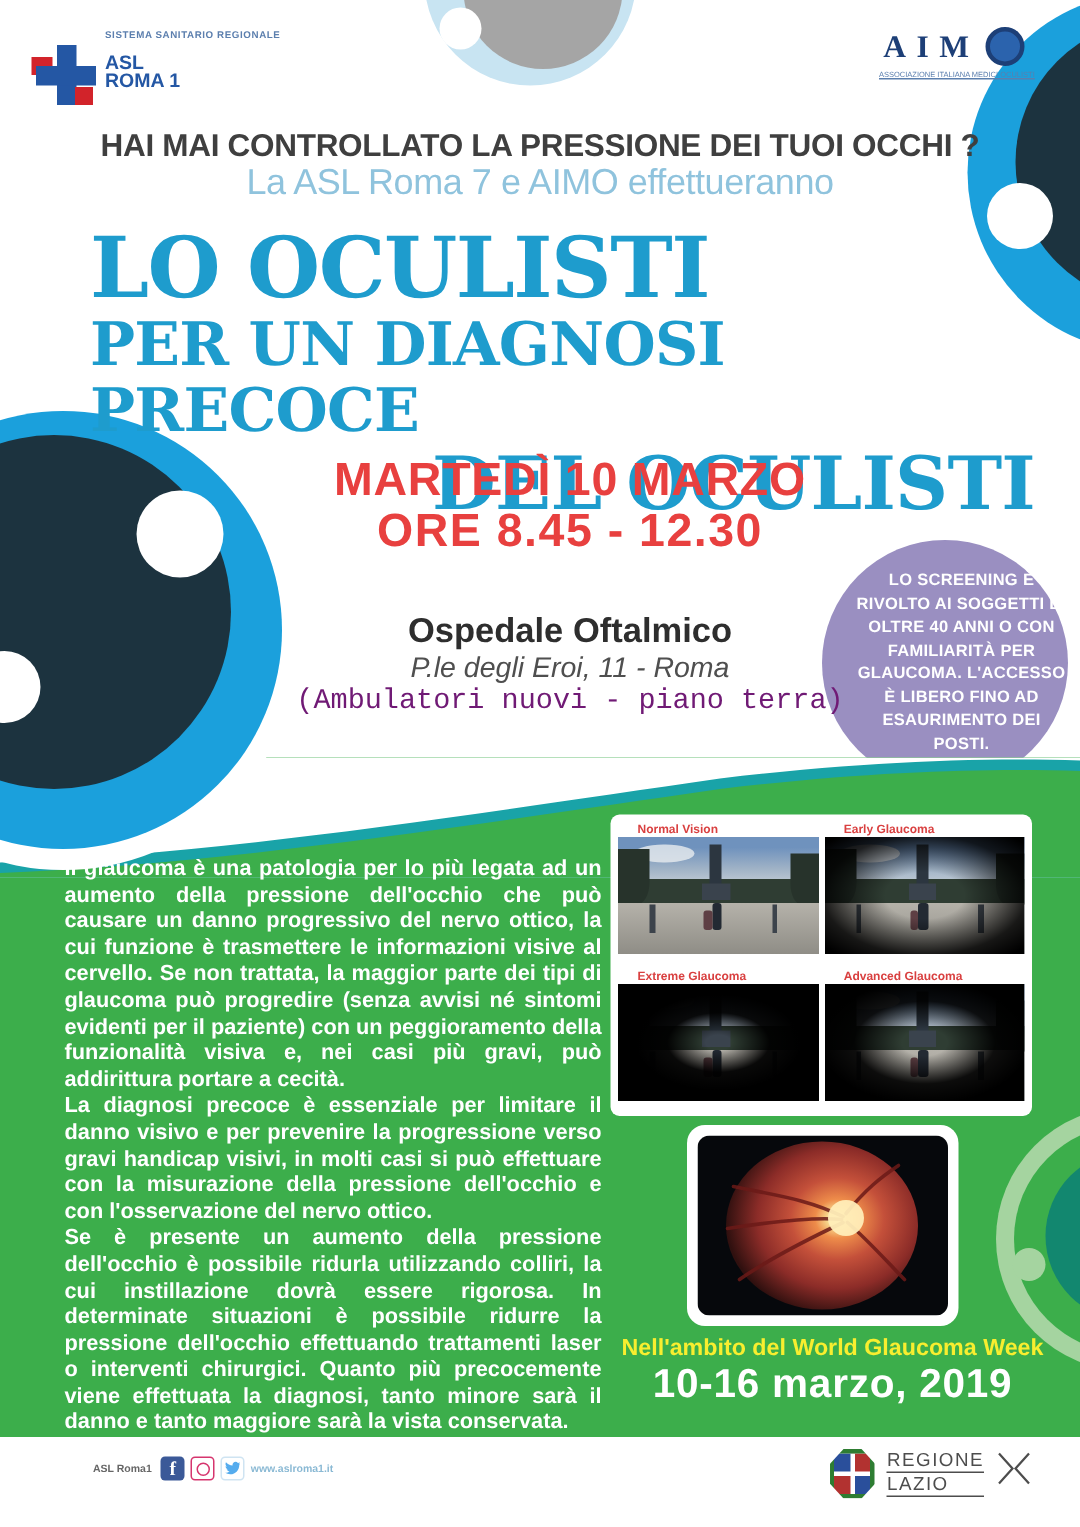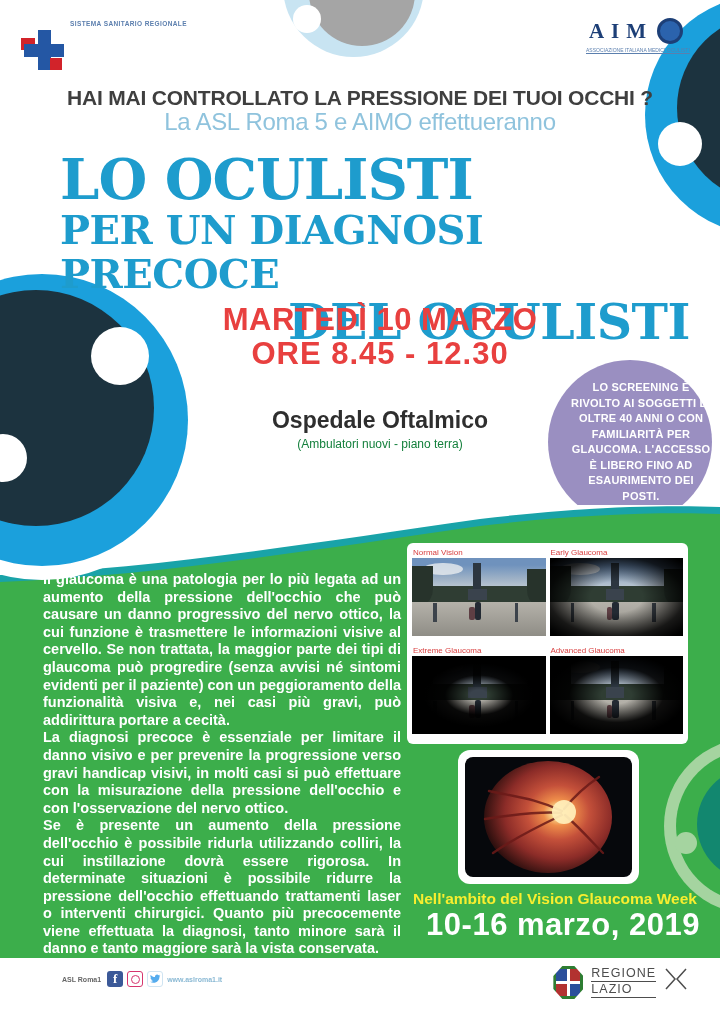--- a/index.html
+++ b/index.html
@@ -58,42 +58,42 @@
   .bt3{font-size:49px;line-height:52px;text-align:right;letter-spacing:-.5px;}
 
   .event{position:absolute;left:160px;top:303px;width:440px;text-align:center;z-index:3;
          color:var(--red);font-weight:bold;}
   .event-day{font-size:31px;line-height:34px;letter-spacing:.5px;}
   .event-hours{font-size:31px;line-height:34px;letter-spacing:1px;}
 
   .venue{position:absolute;left:180px;top:406px;width:400px;text-align:center;z-index:3;color:#2e2e2e;}
   .venue-name{font-size:23px;font-weight:bold;line-height:28px;}
   .venue-address{font-size:19px;font-style:italic;color:#4f4f4f;line-height:23px;}
-  .venue-note{font-size:12px;color:#15803d;line-height:21px;}
+  .venue-note{font-size:19px;color:#701a75;line-height:21px;font-family:Liberation Mono, monospace;}
 
   
   .badge{position:absolute;left:548px;top:360px;width:164px;height:164px;border-radius:50%;
          background:var(--purple);z-index:0;display:flex;align-items:center;justify-content:flex-end;}
   .badge-text{width:142px;text-align:center;color:#fff;font-weight:bold;font-size:11px;
               line-height:15.5px;letter-spacing:.2px;text-transform:uppercase;}
 
   
   .green-sec{position:absolute;left:0;top:505px;width:720px;height:453px;background:var(--green);z-index:1;}
   .wave{position:absolute;left:0;top:0;}
 
   .body-text{position:absolute;left:43px;top:66px;width:358px;z-index:3;color:#fff;
              font-size:14.5px;font-weight:bold;line-height:17.6px;text-align:justify;}
   .body-text p{margin:0;}
 
   
   .vision-panel{position:absolute;left:407px;top:38px;width:281px;height:201px;background:#fff;
                 border-radius:6px;z-index:3;box-sizing:border-box;padding:4px 5px;
                 display:grid;grid-template-columns:1fr 1fr;grid-column-gap:4px;grid-row-gap:3px;}
   .vcell{display:flex;flex-direction:column;}
-  .vlabel{font-size:8px;font-weight:normal;color:var(--label-red);line-height:11px;padding-left:1px;}
+  .vlabel{font-size:8px;font-weight:bold;color:var(--label-red);line-height:11px;padding-left:1px;margin-left:12px;}
   .scene{position:relative;width:100%;height:78px;background:#b9c3cc;overflow:hidden;}
   .sky{position:absolute;left:0;top:0;width:100%;height:45%;
        background:linear-gradient(#6f92bd 20%,#9fb2c6 60%,#cdd4da);}
   .cloud{position:absolute;left:8%;top:6%;width:30%;height:16%;background:#e8ecef;border-radius:50%;opacity:.8;}
   .trees{position:absolute;left:0;top:36%;width:100%;height:22%;background:#2f3d33;}
   .tree-l{position:absolute;left:0;top:10%;width:16%;height:48%;background:#27332b;border-radius:0 0 40% 0;}
   .tree-r{position:absolute;right:0;top:14%;width:14%;height:44%;background:#27332b;border-radius:0 0 0 40%;}
   .ground{position:absolute;left:0;top:56%;width:100%;height:44%;background:linear-gradient(#b5b2aa,#8f8d86);}
   .monument{position:absolute;left:46%;top:6%;width:6%;height:38%;background:#2c3640;}
   .mon-base{position:absolute;left:42%;top:40%;width:14%;height:14%;background:#3a434d;}
@@ -106,22 +106,22 @@
   .v2{background:radial-gradient(ellipse at center,rgba(0,0,0,0) 16%,rgba(0,0,0,.92) 50%,#000 74%);}
   .v3{background:radial-gradient(ellipse at center,rgba(0,0,0,0) 9%,rgba(0,0,0,.95) 36%,#000 58%);}
 
   
   .fundus-panel{position:absolute;left:458px;top:245px;width:181px;height:134px;background:#fff;
                 border-radius:12px;z-index:3;box-sizing:border-box;padding:7px;}
   .fundus-panel svg{display:block;}
 
   .campaign-week{position:absolute;left:410px;top:385px;width:290px;z-index:3;text-align:center;
                  color:var(--yellow);font-weight:bold;font-size:15.5px;}
-  .campaign-dates{position:absolute;left:410px;top:402px;width:290px;z-index:3;text-align:right;
-                  color:#fff;font-weight:bold;font-size:31px;letter-spacing:.5px;}
+  .campaign-dates{position:absolute;left:410px;top:402px;width:290px;z-index:3;text-align:center;
+                  color:#fff;font-weight:bold;font-size:27px;letter-spacing:.5px;}
 
   
   .footer{position:absolute;left:0;top:958px;width:720px;height:60px;background:#fff;z-index:4;}
   .social{position:absolute;left:62px;top:13px;display:flex;align-items:center;gap:4px;}
   .social-handle{font-size:7px;color:#666;font-weight:bold;margin-right:2px;}
   .icon{width:16px;height:16px;border-radius:3px;box-sizing:border-box;}
   .fb{background:#3b5998;color:#fff;font-family:"Liberation Serif",serif;font-weight:bold;
       font-size:13px;text-align:center;line-height:16px;}
   .ig{background:#fff;border:1.6px solid #d6356e;display:flex;align-items:center;justify-content:center;}
   .ig-lens{width:7px;height:7px;border:1.6px solid #d6356e;border-radius:50%;}
@@ -261,21 +261,21 @@
           <path d="M97,54 C72,42 52,40 24,34"></path>
           <path d="M97,58 C76,68 48,82 28,96"></path>
           <path d="M99,52 C112,36 122,28 134,20"></path>
           <path d="M100,58 C116,72 128,86 138,96"></path>
           <path d="M96,56 C78,54 46,58 20,62"></path>
         </g>
         <circle cx="99" cy="55" r="12" fill="#ffedb8" opacity=".95"></circle>
       </svg>
     </div>
 
-    <div class="campaign-week">Nell'ambito del Vision Glaucoma Week</div>
+    <div class="campaign-week">Nell'ambito del World Glaucoma Week</div>
     <div class="campaign-dates">10-16 marzo, 2019</div>
   </div>
 
   <div class="circ le-white"></div>
   <div class="circ le-blue"></div>
   <div class="circ le-pupil"></div>
   <div class="circ le-hl1"></div>
   <div class="circ le-hl2"></div>
 
   <div class="circ ge-ring"></div>
@@ -285,47 +285,52 @@
 
   <div class="asl-logo">
     <div class="asl-cross">
       <div class="r1"></div>
         <div class="v"></div>
         <div class="h"></div>
         <div class="r2"></div>
     </div>
     <div class="asl-text">
       <div class="asl-tagline">SISTEMA SANITARIO REGIONALE</div>
+      <div class="asl-name">
+        <div>ASL</div>
+        <div>ROMA 1</div>
+      </div>
     </div>
   </div>
 
   <div class="aimo-logo">
     <div class="aimo-row">
       <span class="aimo-letters">AIM</span>
       <span class="aimo-o"></span>
     </div>
     <div class="aimo-sub">ASSOCIAZIONE ITALIANA MEDICI OCULISTI</div>
   </div>
 
   <div class="question">HAI MAI CONTROLLATO LA PRESSIONE DEI TUOI OCCHI ?</div>
-  <div class="intro">La ASL Roma 5 e AIMO effettueranno</div>
+  <div class="intro">La ASL Roma 7 e AIMO effettueranno</div>
 
   <div class="big-title">
     <div class="bt1">LO OCULISTI</div>
     <div class="bt2">PER UN DIAGNOSI PRECOCE</div>
     <div class="bt3">DEL OCULISTI</div>
   </div>
 
   <div class="event">
     <div class="event-day">MARTEDÌ 10 MARZO</div>
     <div class="event-hours">ORE 8.45 - 12.30</div>
   </div>
 
   <div class="venue">
     <div class="venue-name">Ospedale Oftalmico</div>
+    <div class="venue-address">P.le degli Eroi, 11 - Roma</div>
     <div class="venue-note">(Ambulatori nuovi - piano terra)</div>
   </div>
 
   <div class="footer">
     <div class="social">
       <span class="social-handle">ASL Roma1</span>
       <span class="icon fb">f</span>
       <span class="icon ig">
           <span class="ig-lens"></span>
         </span>

